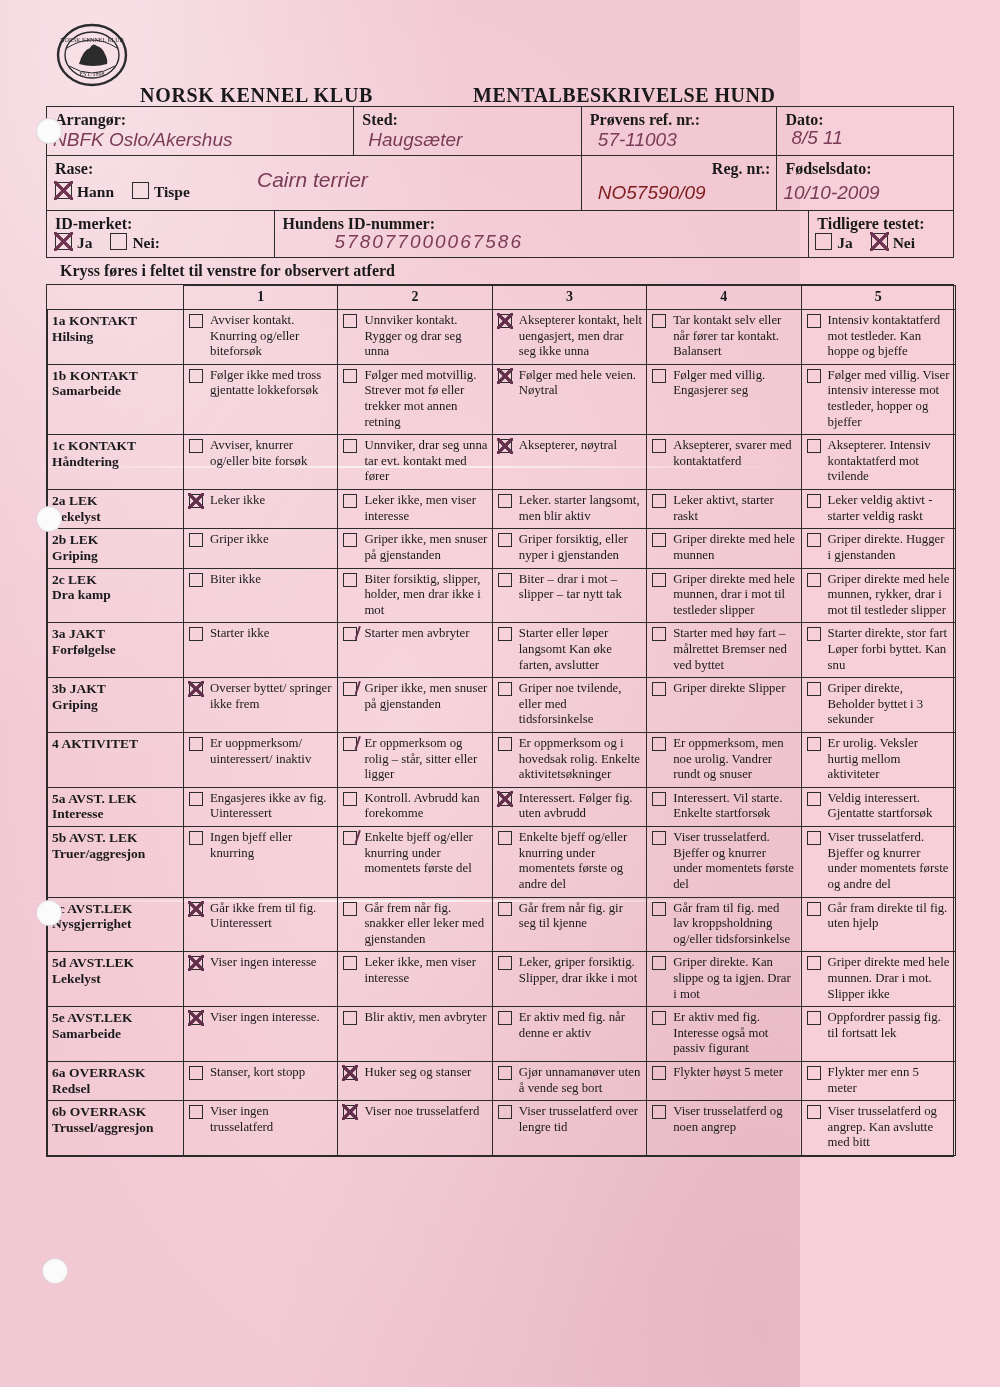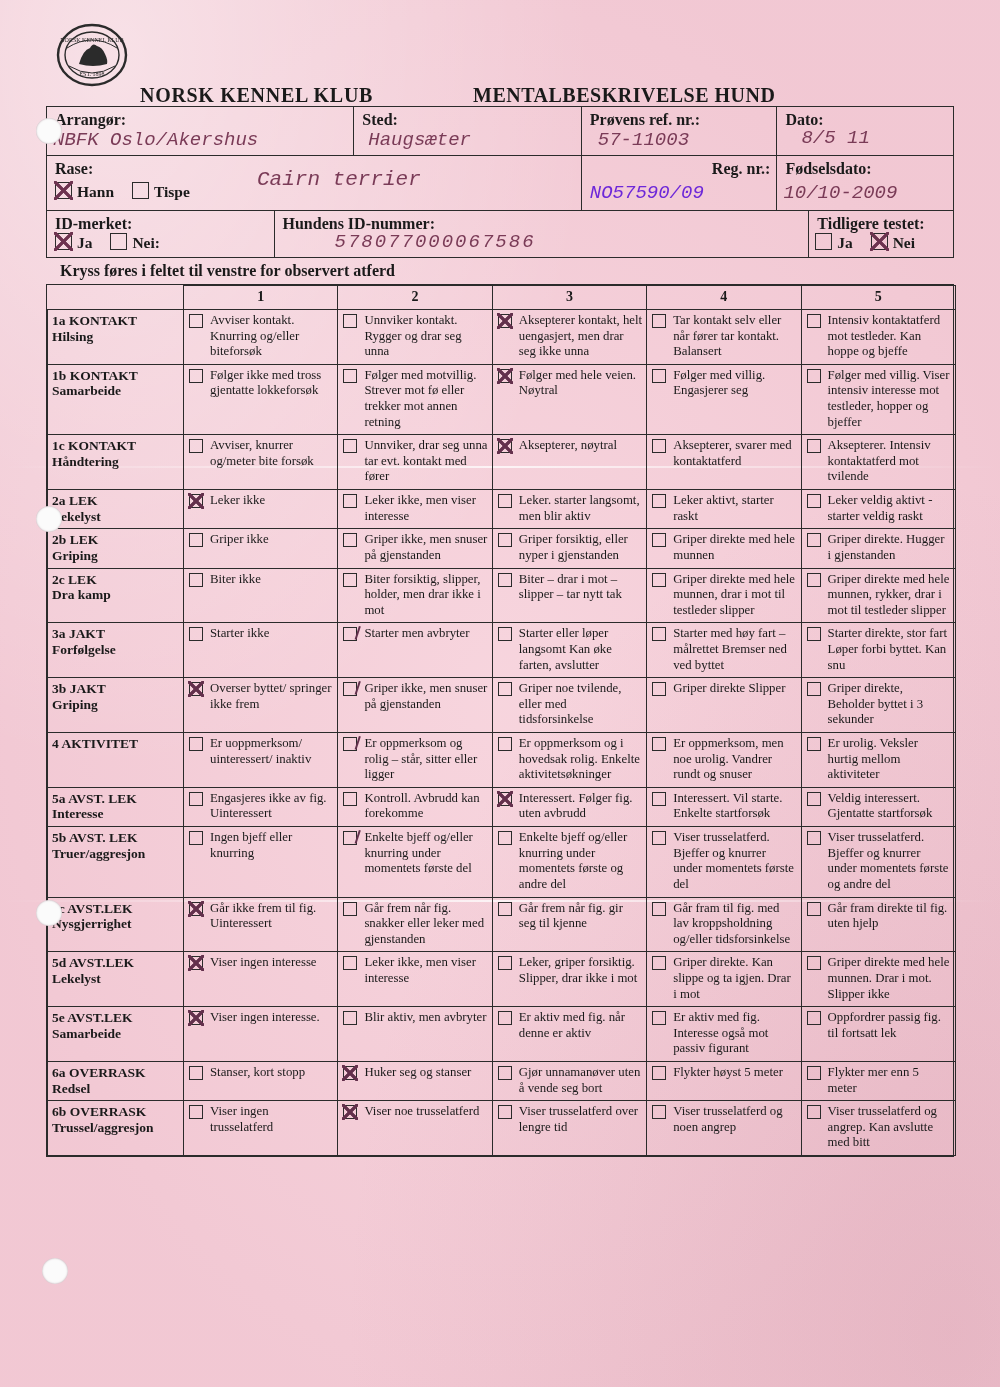--- a/index.html
+++ b/index.html
@@ -26,21 +26,21 @@
     pointer-events:none;
   }
   .punch{
     position:absolute;width:26px;height:26px;border-radius:50%;
     background:#fbfbfb;
     box-shadow:0 0 2px rgba(120,80,95,.55) inset;
     z-index:6;
   }
 
   
-  .sheet{position:absolute;left:0;top:0;width:1000px;height:1387px;}
+  .sheet{position:absolute;left:0;top:0;width:800px;height:1387px;}
   .logo{
     position:absolute;left:55px;top:18px;width:74px;height:74px;
   }
   .logo svg{display:block}
   .title-row{
     position:absolute;left:140px;top:84px;width:760px;
     display:flex;align-items:baseline;
   }
   .title-main{
     font-family:"Liberation Serif", serif;
@@ -63,27 +63,27 @@
   .cell{
     position:relative;
     padding:4px 6px 4px 8px;
     border-right:1.5px solid #2b2b2b;
     box-sizing:border-box;
     min-height:26px;
   }
   .cell:last-child{border-right:none;}
   .lbl{font-weight:bold;font-size:16px;}
   .hw{
-    font-family:Liberation Mono, monospace;
+    font-family:Liberation Sans, sans-serif;
     color:#7a3b57;
     font-style:italic;
     font-size:19px;
     white-space:nowrap;
   }
-  .hw.blue{color:#6d28d9;}
+  .hw.blue{color:#7f1d1d;margin-left:8px;}
   .hw.big{font-size:21px;}
   .row1 .c1{width:308px;height:48px;}
   .row1 .c2{width:228px;height:48px;}
   .row1 .c3{width:196px;height:48px;}
   .row1 .c4{width:176px;height:48px;}
   .row2 .c1{width:536px;height:54px;}
   .row2 .c2{width:196px;height:54px;text-align:right;}
   .row2 .c3{width:176px;height:54px;}
   .row3 .c1{width:228px;height:46px;}
   .row3 .c2{width:536px;height:46px;}
@@ -200,21 +200,21 @@
       <div class="cell c2">
         <div class="lbl">Sted:</div>
         <div class="hw" style="position:absolute;left:14px;top:22px">Haugsæter</div>
       </div>
       <div class="cell c3">
         <div class="lbl">Prøvens ref. nr.:</div>
         <div class="hw" style="position:absolute;left:16px;top:22px">57-11003</div>
       </div>
       <div class="cell c4">
         <div class="lbl">Dato:</div>
-        <div class="hw" style="position:absolute;left:24px;top:20px">8/5 11</div>
+        <div class="hw" style="position:absolute;left:14px;top:20px">8/5 11</div>
       </div>
     </div>
 
     <div class="row row2">
       <div class="cell c1">
         <div class="lbl">Rase:</div>
         <div style="position:absolute;left:8px;top:26px">
           <span class="inline-opt">
             <span class="box x"></span><span>Hann</span>
           </span>
@@ -319,21 +319,21 @@
             <td>
               <div class="opt"><span class="cb"></span><span>Følger med villig. Engasjerer seg</span></div>
             </td>
             <td>
               <div class="opt"><span class="cb"></span><span>Følger med villig. Viser intensiv interesse mot testleder, hopper og bjeffer</span></div>
             </td>
           </tr>
           <tr>
             <td class="cat"><b>1c KONTAKT</b><span>Håndtering</span></td>
             <td>
-              <div class="opt"><span class="cb"></span><span>Avviser, knurrer og/meter bite forsøk</span></div>
+              <div class="opt"><span class="cb"></span><span>Avviser, knurrer og/eller bite forsøk</span></div>
             </td>
             <td>
               <div class="opt"><span class="cb"></span><span>Unnviker, drar seg unna tar evt. kontakt med fører</span></div>
             </td>
             <td>
               <div class="opt checked"><span class="cb"></span><span>Aksepterer, nøytral</span></div>
             </td>
             <td>
               <div class="opt"><span class="cb"></span><span>Aksepterer, svarer med kontaktatferd</span></div>
             </td>

